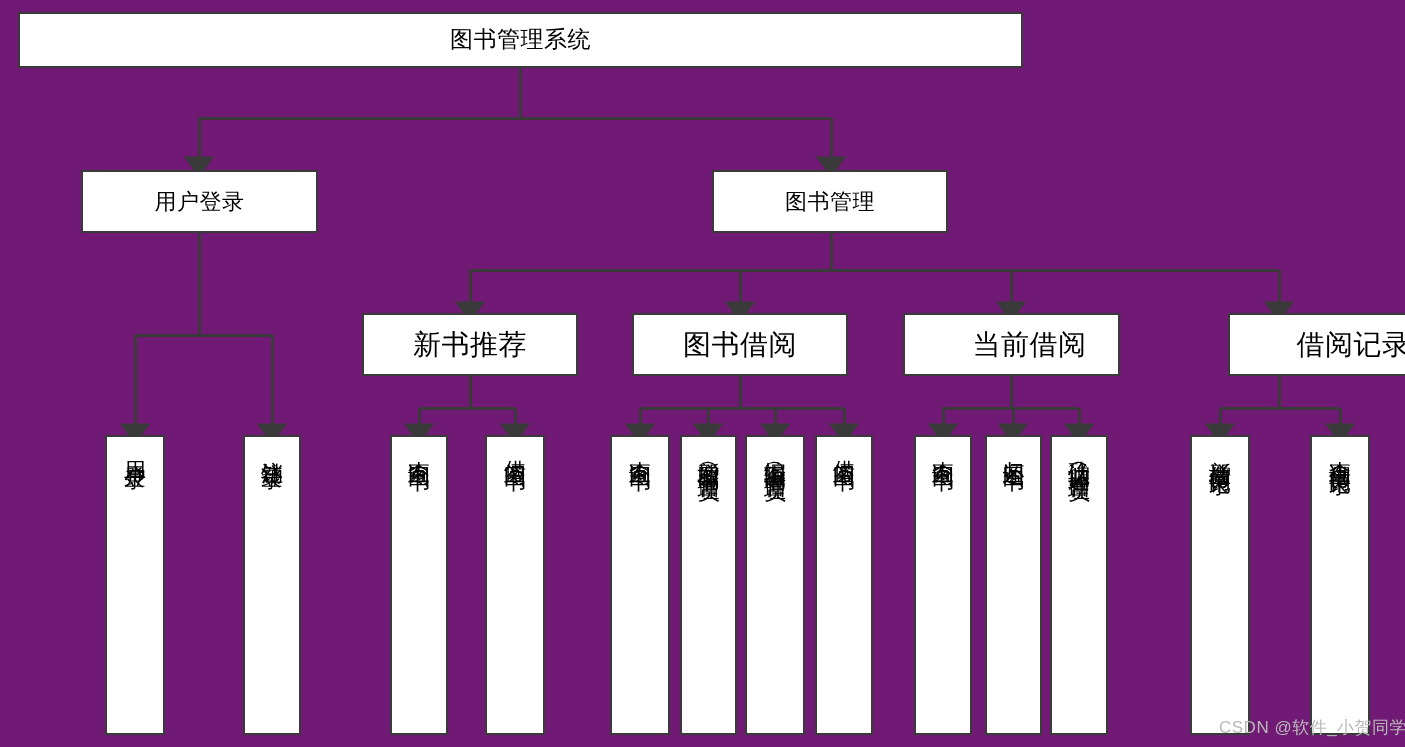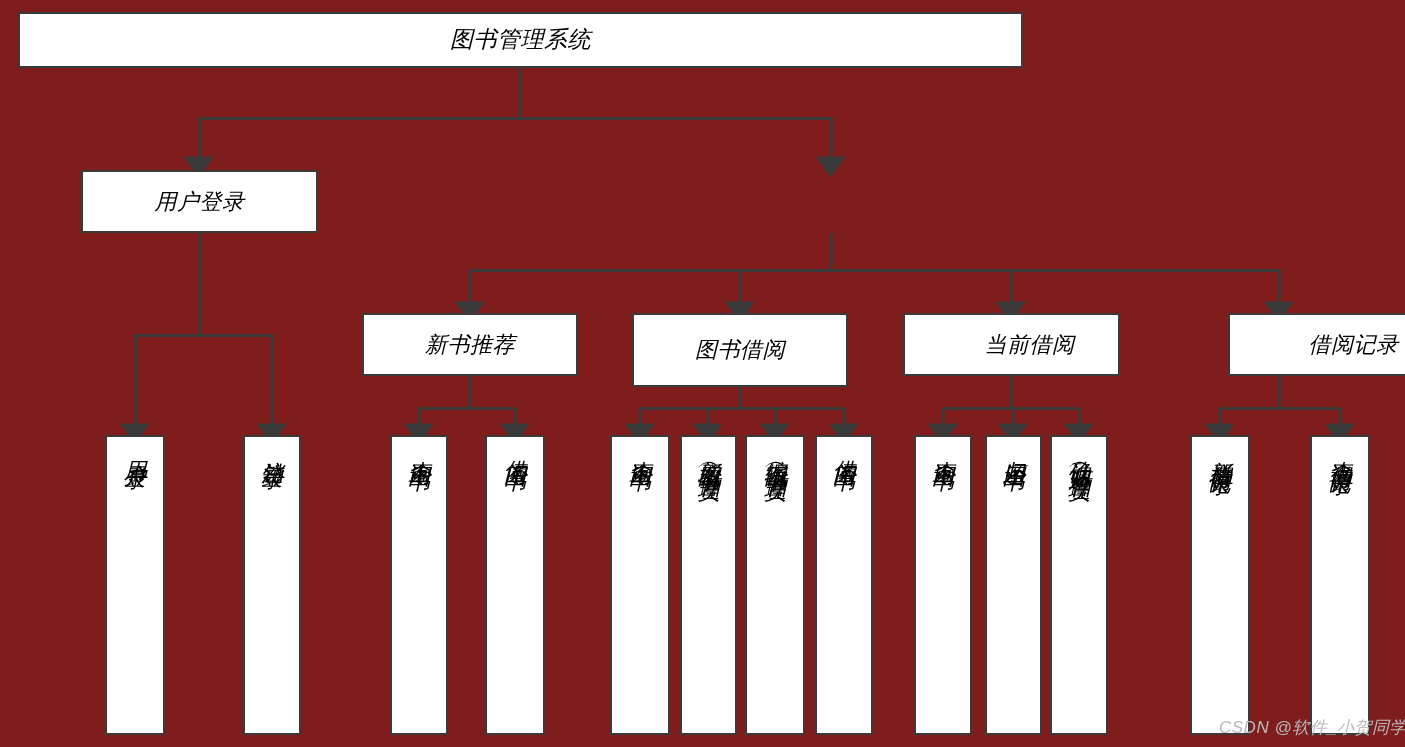--- a/index.html
+++ b/index.html
@@ -12,22 +12,21 @@
     width: 1405px;
     height: 747px;
     font-family: "Liberation Sans", "DejaVu Sans", sans-serif;
     overflow: hidden;
     position: relative;
   }
   #diagram-root {
     position: relative;
     width: 1405px;
     height: 747px;
-    background: #7f1d1d;
-    font-style: italic;
+    background: #701a75;
   }
   svg.diagram-canvas {
     position: absolute;
     left: 0;
     top: 0;
     width: 1405px;
     height: 747px;
   }
   .node-box {
     position: absolute;
@@ -42,21 +41,21 @@
   .node-label {
     color: #000000;
     line-height: 1.18;
     text-align: center;
     white-space: nowrap;
     letter-spacing: 0.5px;
   }
   
   .level-root .node-label { font-size: 23px; }
   .level-2 .node-label { font-size: 22px; }
-  .level-3 .node-label { font-size: 22px; }
+  .level-3 .node-label { font-size: 28px; }
   
   .level-leaf {
     align-items: flex-start;
     justify-content: center;
     padding-top: 6px;
   }
   .level-leaf .node-label {
     writing-mode: vertical-rl;
     text-orientation: upright;
     font-size: 22px;
@@ -130,25 +129,28 @@
     </g>
   </svg>
 
   <div class="node-box level-root" style="left:18px; top:12px; width:1005px; height:56px;">
     <span class="node-label">图书管理系统</span>
   </div>
 
   <div class="node-box level-2" style="left:81px; top:170px; width:237px; height:63px;">
     <span class="node-label">用户登录</span>
   </div>
+  <div class="node-box level-2" style="left:712px; top:170px; width:236px; height:63px;">
+    <span class="node-label">图书管理</span>
+  </div>
 
   <div class="node-box level-3" style="left:362px; top:313px; width:216px; height:63px;">
     <span class="node-label">新书推荐</span>
   </div>
-  <div class="node-box level-3" style="left:632px; top:313px; width:216px; height:74px;">
+  <div class="node-box level-3" style="left:632px; top:313px; width:216px; height:63px;">
     <span class="node-label">图书借阅</span>
   </div>
   <div class="node-box level-3" style="left:903px; top:313px; width:217px; height:63px;padding-left:36px;">
     <span class="node-label">当前借阅</span>
   </div>
   <div class="node-box level-3" style="left:1228px; top:313px; width:251px; height:63px;">
     <span class="node-label">借阅记录</span>
   </div>
 
   <div class="node-box level-leaf" style="left:105px; top:435px; width:60px; height:300px;">

